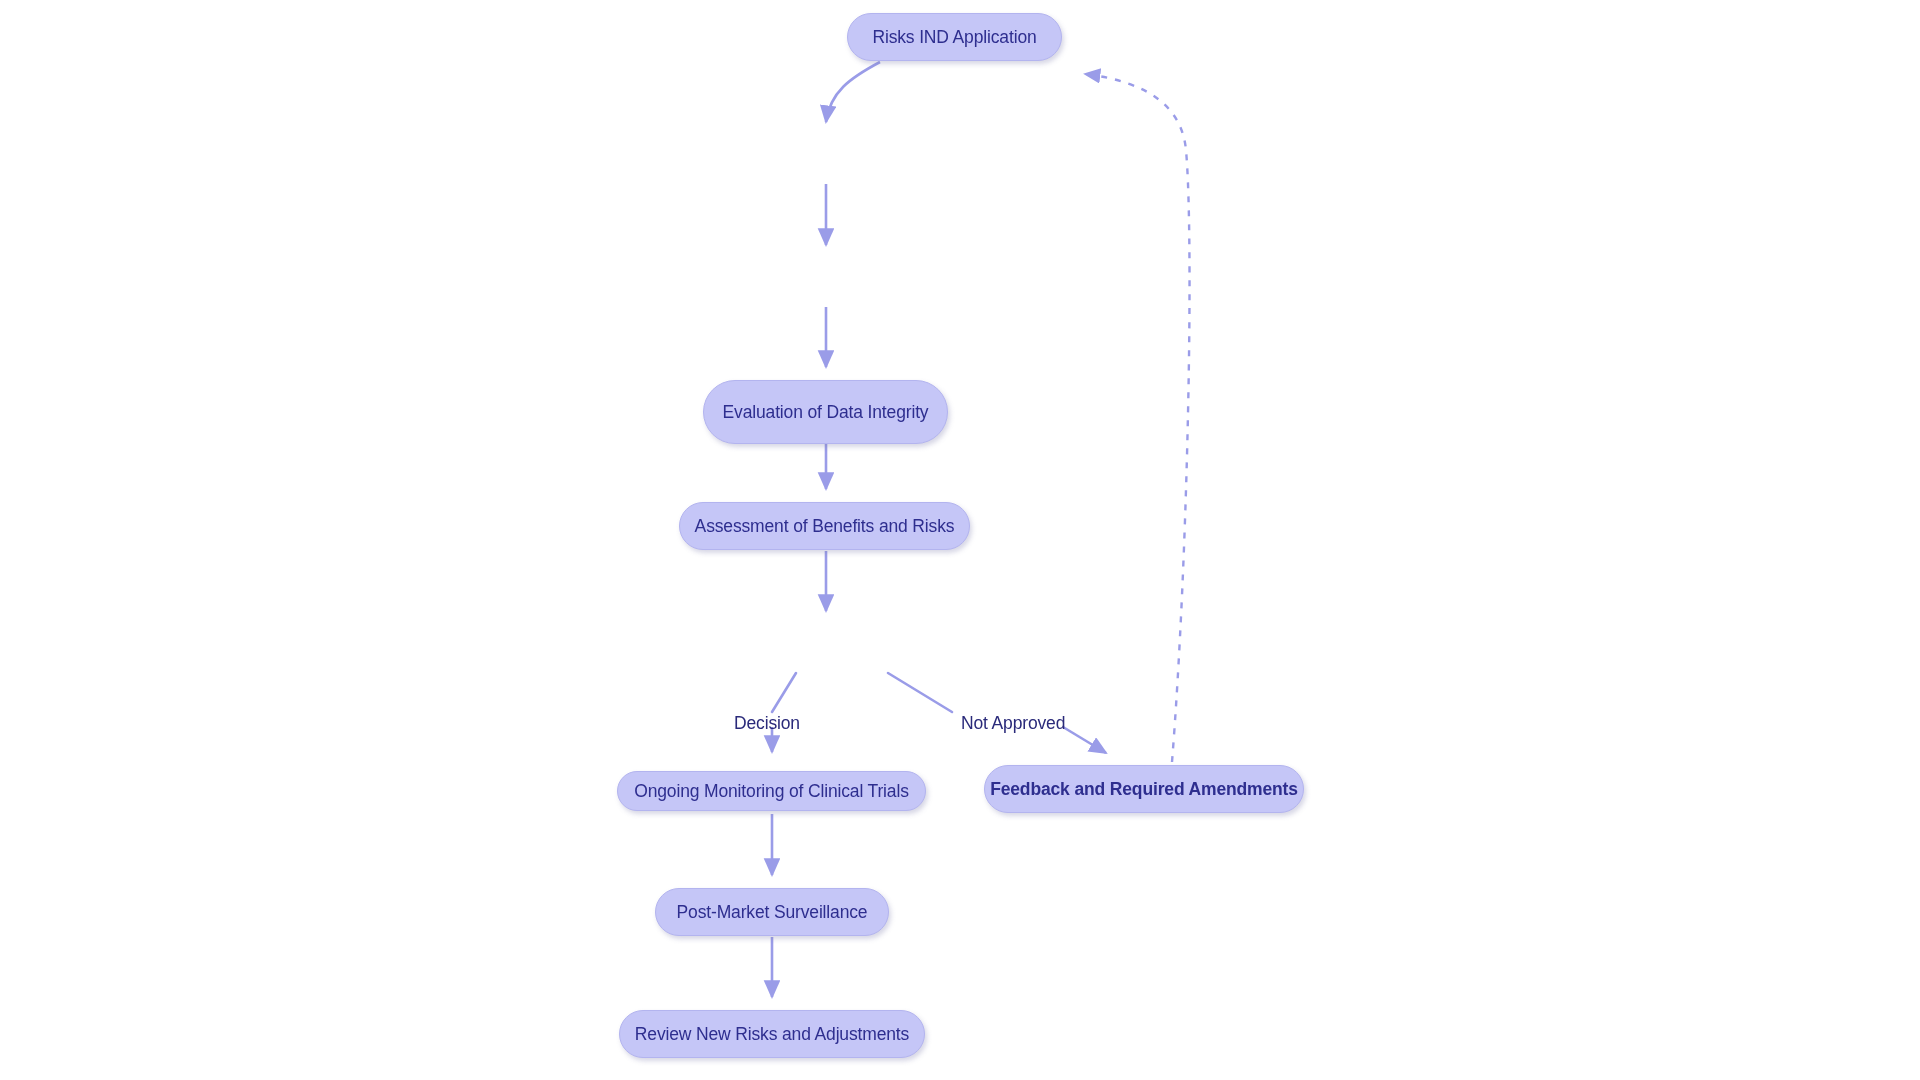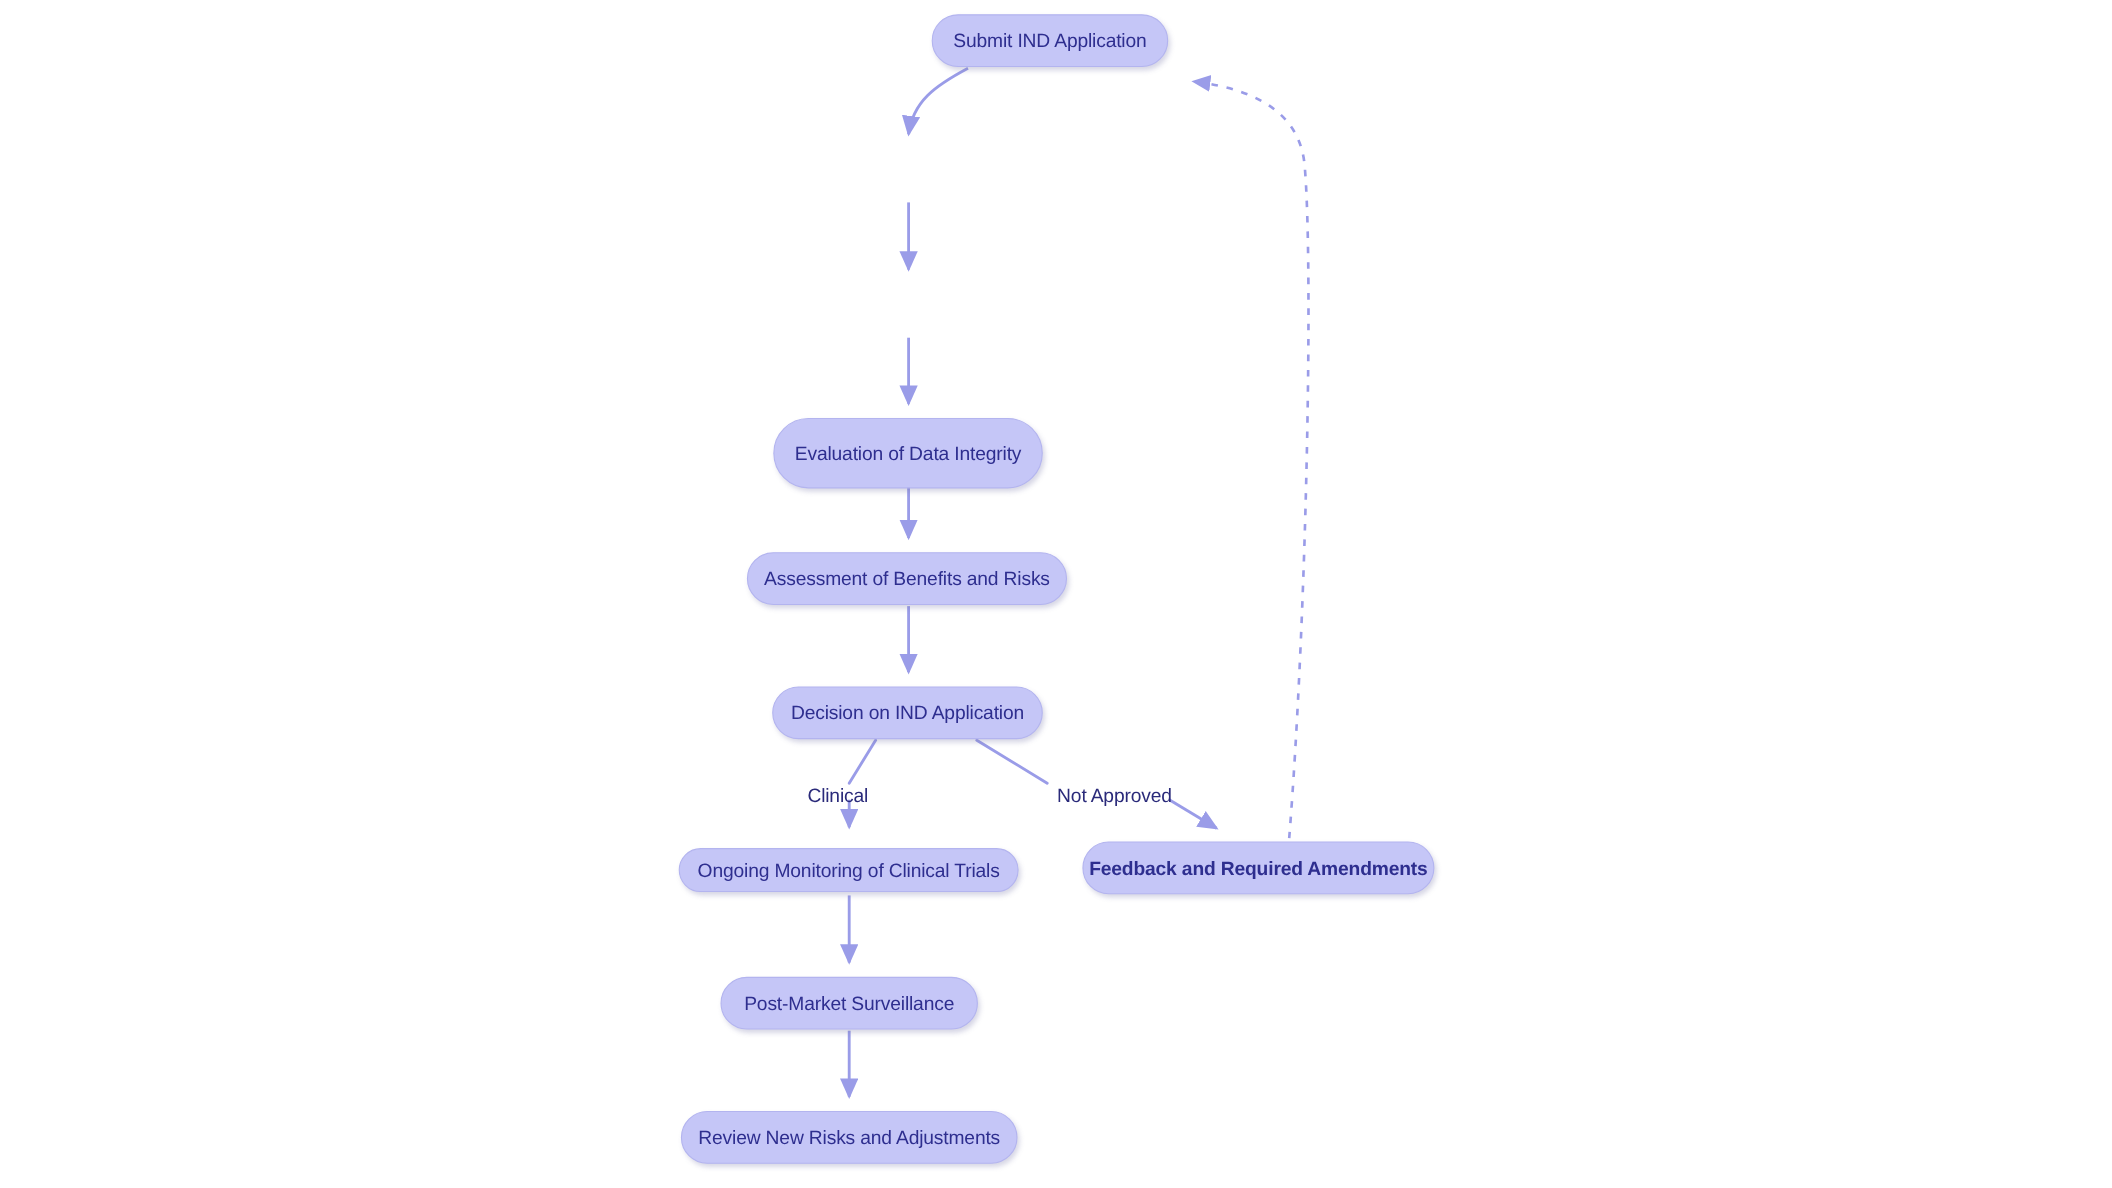--- a/index.html
+++ b/index.html
@@ -87,50 +87,47 @@
 
       <path d="M 772,814 L 772,875" marker-end="url(#arrow-solid)"></path>
 
       <path d="M 772,937 L 772,997" marker-end="url(#arrow-solid)"></path>
 
       <path d="M 1172,762 C 1188,560 1194,240 1186,150 C 1182,108 1150,82 1085,74" stroke-dasharray="6 8" stroke-width="2.4" marker-end="url(#arrow-dashed)"></path>
     </g>
   </svg>
 
   <div class="node" style="left:847px; top:13px; width:215px; height:48px;">
-    <span>Submit IND Application</span>
+    <span>Risks IND Application</span>
   </div>
 
 
 
   <div class="node" style="left:703px; top:380px; width:245px; height:64px;">
     <span>Evaluation of Data Integrity</span>
   </div>
 
   <div class="node" style="left:679px; top:502px; width:291px; height:48px;">
     <span>Assessment of Benefits and Risks</span>
   </div>
 
-  <div class="node" style="left:702px; top:624px; width:246px; height:48px;">
-    <span>Decision on IND Application</span>
-  </div>
 
   <div class="node" style="left:617px; top:732px; width:309px; height:40px;margin-top:39px;">
     <span>Ongoing Monitoring of Clinical Trials</span>
   </div>
 
   <div class="node" style="left:984px; top:765px; width:320px; height:48px;font-weight:bold;">
     <span>Feedback and Required Amendments</span>
   </div>
 
   <div class="node" style="left:655px; top:888px; width:234px; height:48px;">
     <span>Post-Market Surveillance</span>
   </div>
 
   <div class="node" style="left:619px; top:1010px; width:306px; height:48px;">
     <span>Review New Risks and Adjustments</span>
   </div>
 
-  <div class="edge-label" style="left:734px; top:713px;">Clinical</div>
+  <div class="edge-label" style="left:734px; top:713px;">Decision</div>
 
   <div class="edge-label" style="left:961px; top:713px;">Not Approved</div>
 
 </div>
 
 </body></html>

